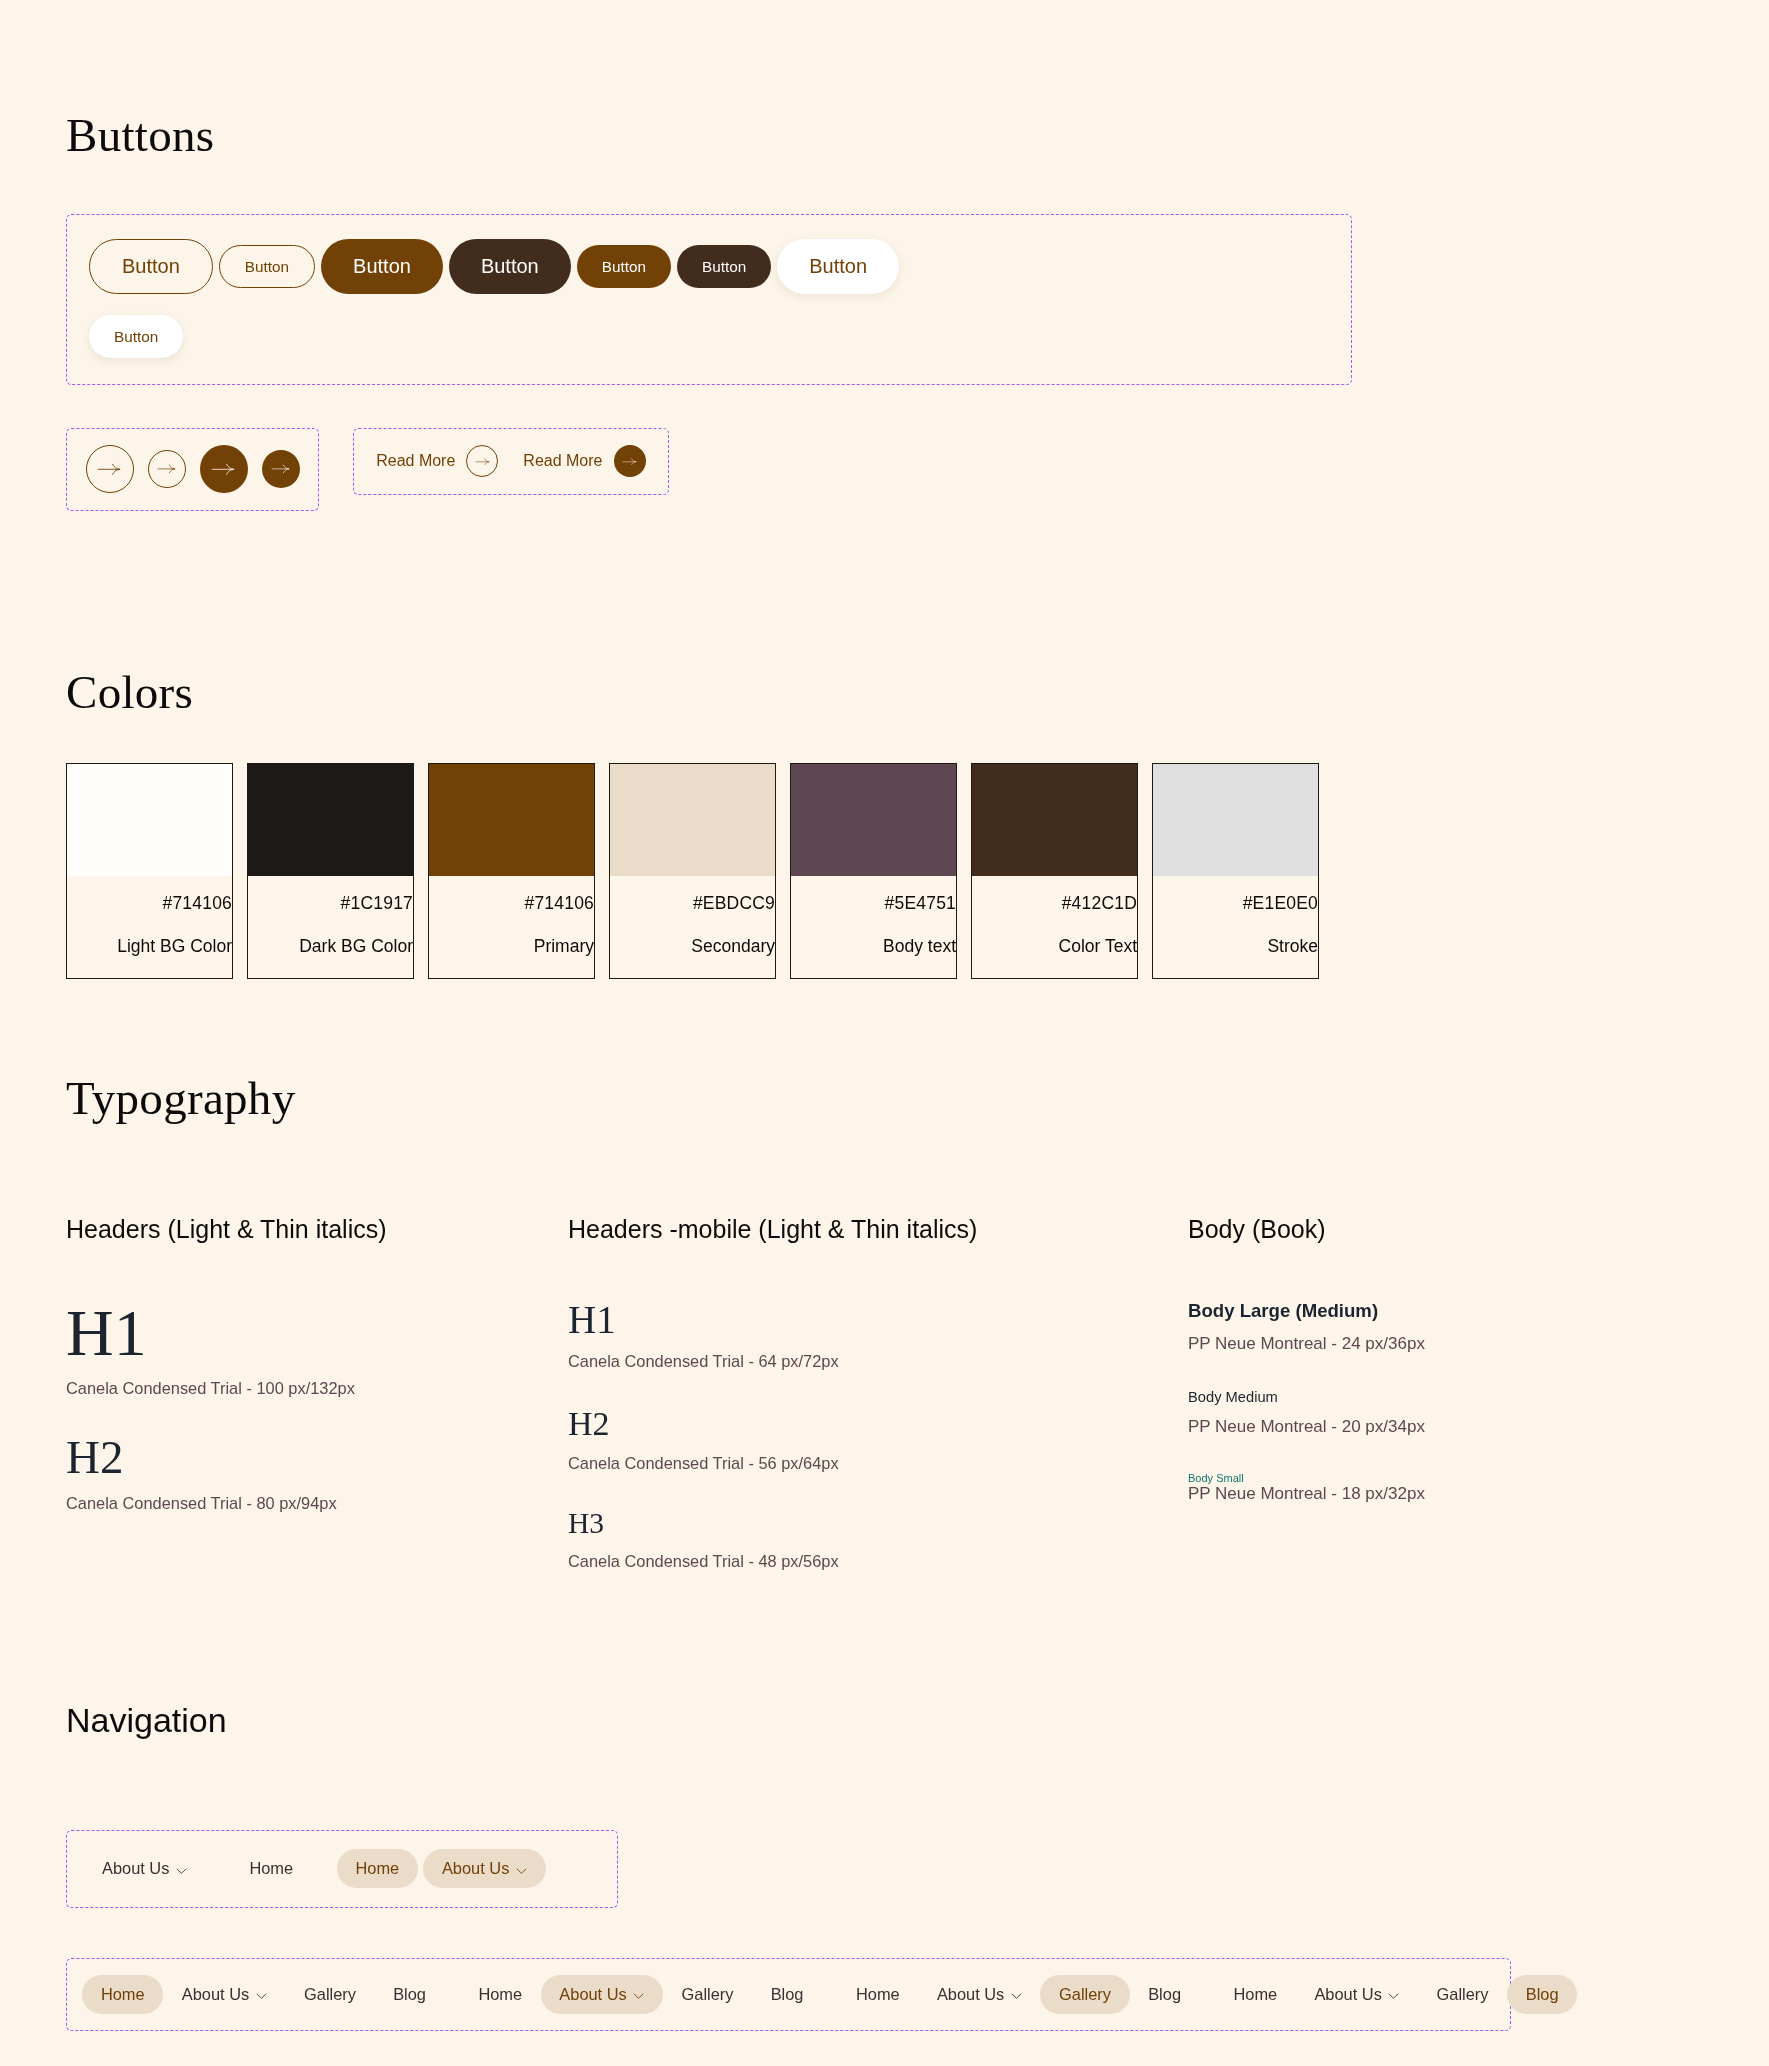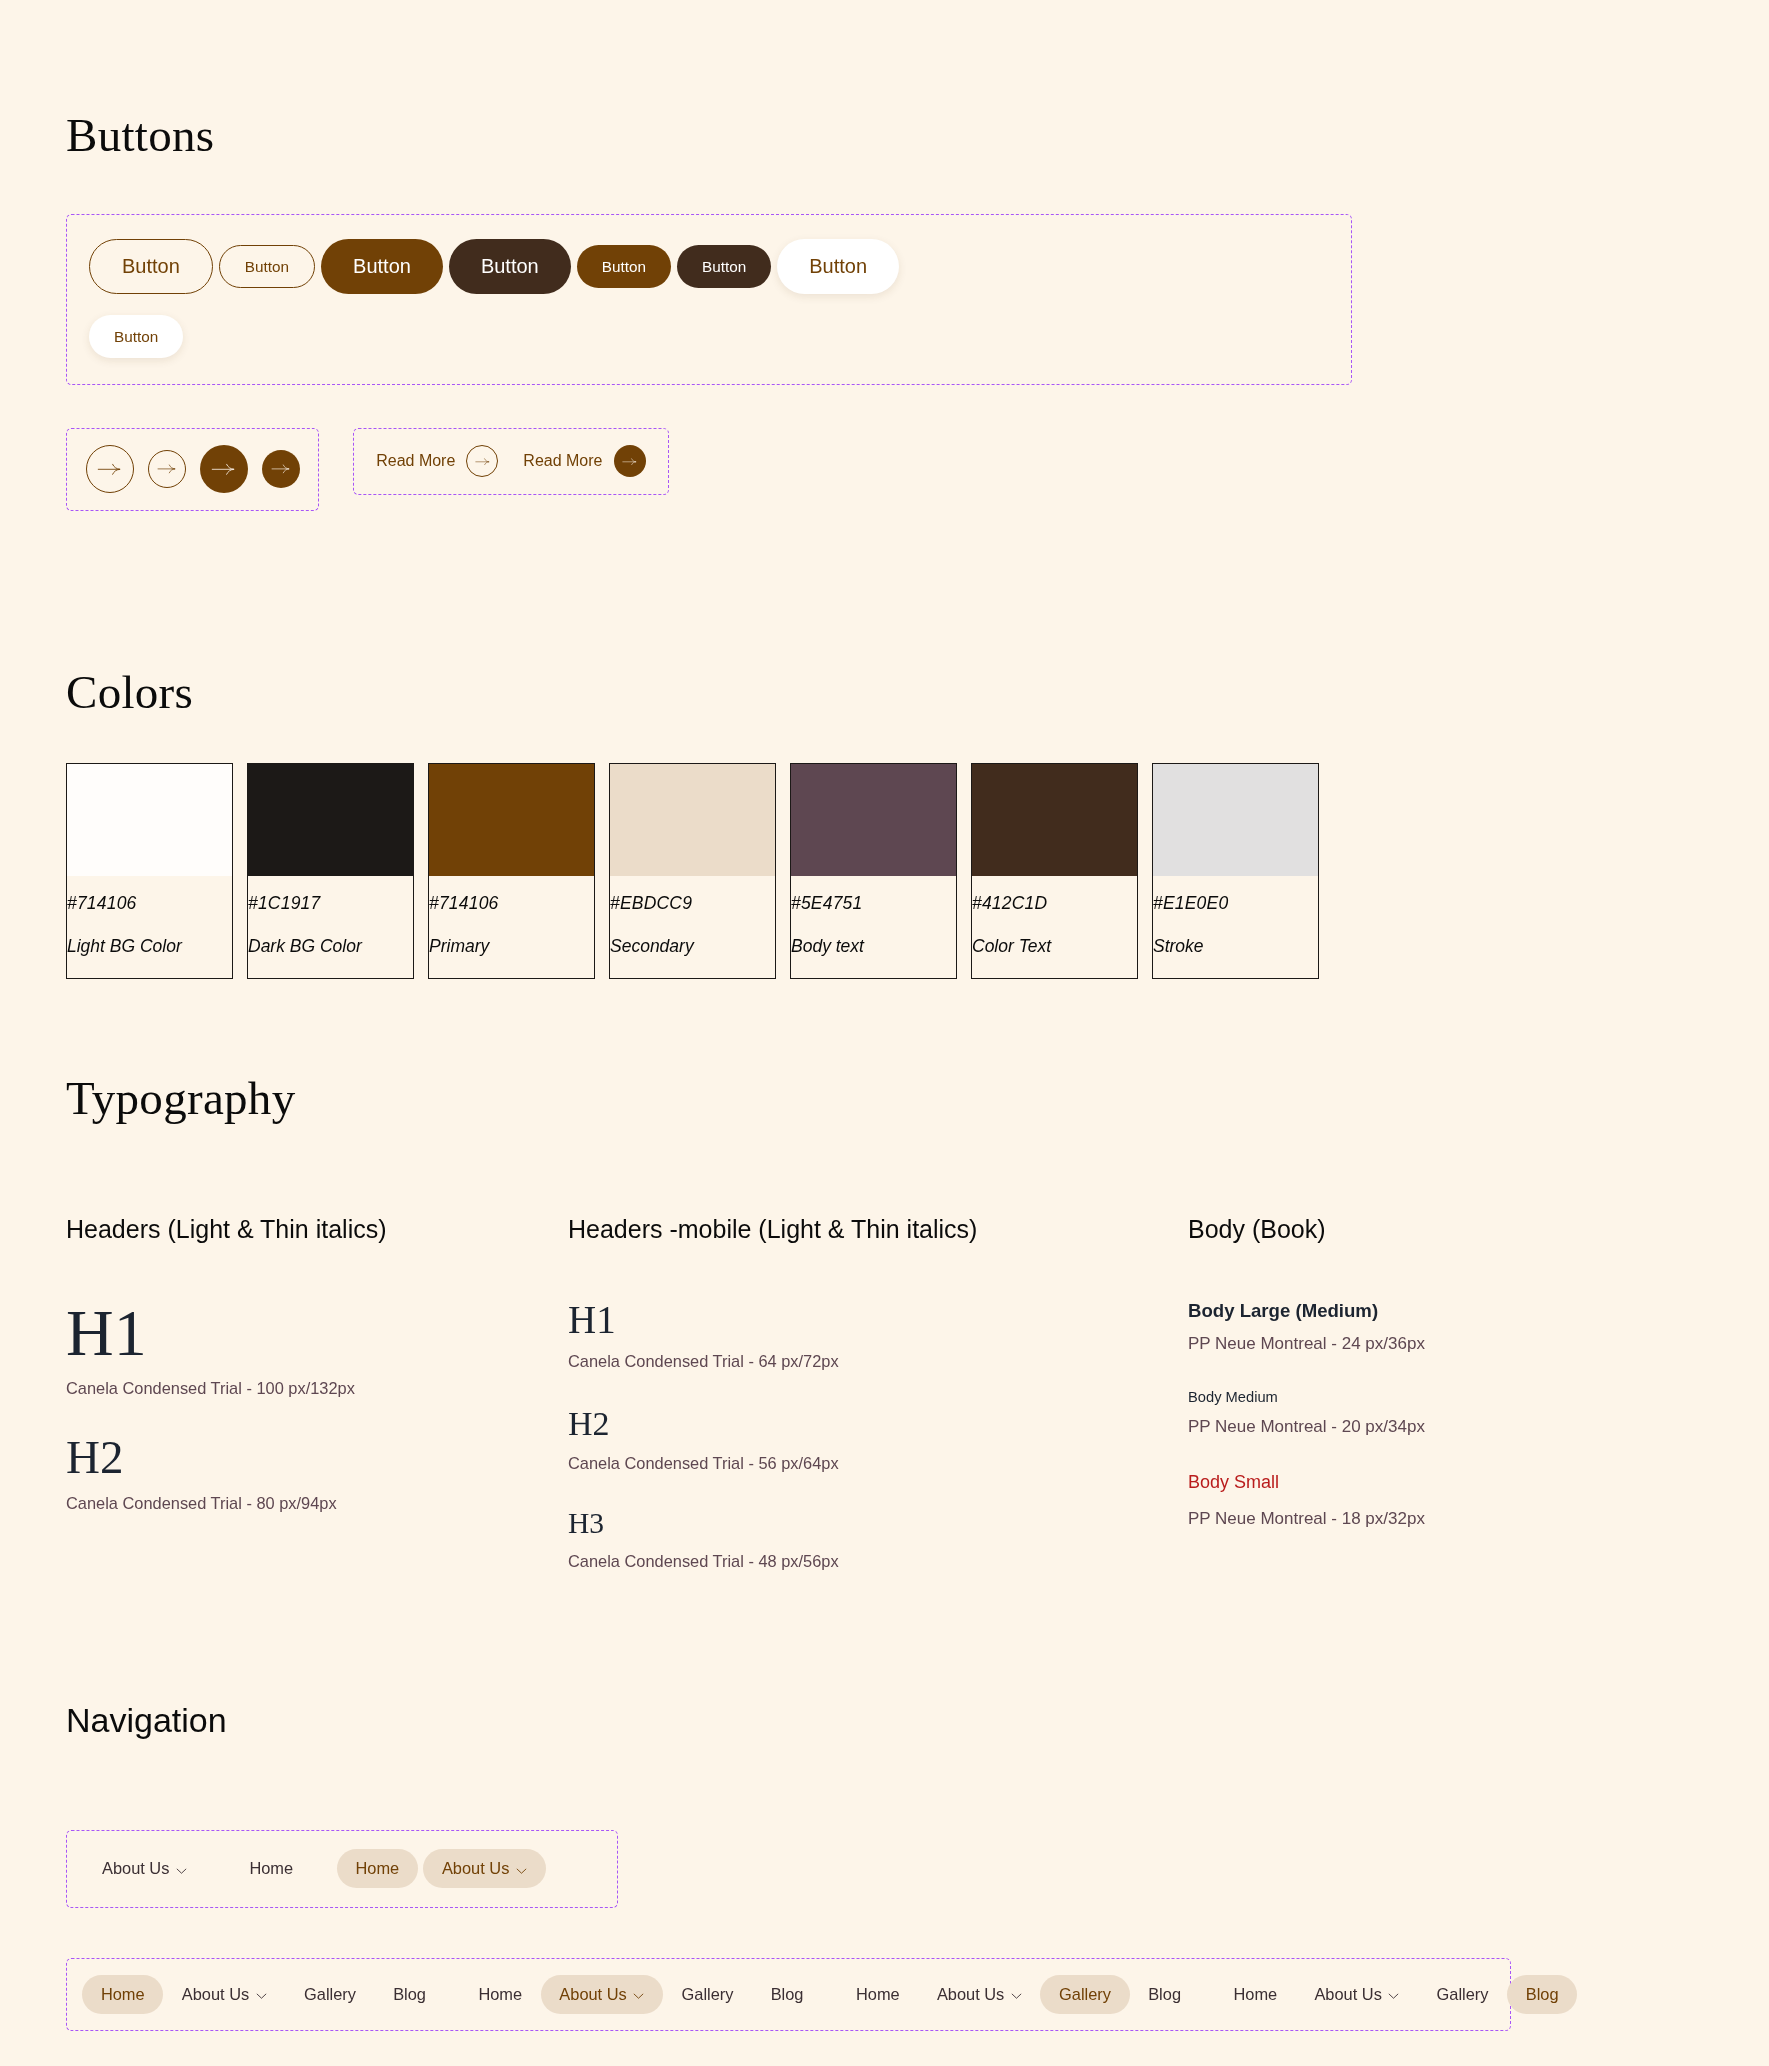--- a/index.html
+++ b/index.html
@@ -132,22 +132,21 @@
   .swatch {
     width: 167px;
     border: 1.1px solid #1C1917;
     background: #FDF5E9;
     display: flex;
     flex-direction: column;
   }
   .swatch-chip { height: 112px; width: 100%; }
   .swatch-meta {
     padding: 17.5px 0 21px 0;
-    text-align: left;
-    font-style: italic;
+    text-align: right;
   }
   .swatch-hex {
     font-size: 17.5px;
     color: #0B0B0B;
     font-family: "Liberation Sans", sans-serif;
     margin-bottom: 22px;
     letter-spacing: 0.2px;
   }
   .swatch-name {
     font-size: 17.5px;
@@ -200,22 +199,22 @@
   .body-item { margin-bottom: 35px; }
   .body-label-lg {
     font-size: 18.6px; font-weight: 700; color: #1C2430;
     font-family: "Liberation Sans", sans-serif; margin-bottom: 12px;
   }
   .body-label-md {
     font-size: 14.7px; color: #1C2430;
     font-family: "Liberation Sans", sans-serif; margin-bottom: 12px;
   }
   .body-label-sm {
-    font-size: 18px; color: #b91c1c;
-    font-family: "Liberation Sans", sans-serif; margin-bottom: 16px;
+    font-size: 11px; color: #0f766e;
+    font-family: "Liberation Sans", sans-serif; margin-bottom: 0;
   }
   .body-spec {
     font-size: 17px; color: #5E4751;
     font-family: "Liberation Sans", sans-serif;
   }
 
   
   #navigation-section { padding-top: 96px; }
 
   .nav-frame-1 {

